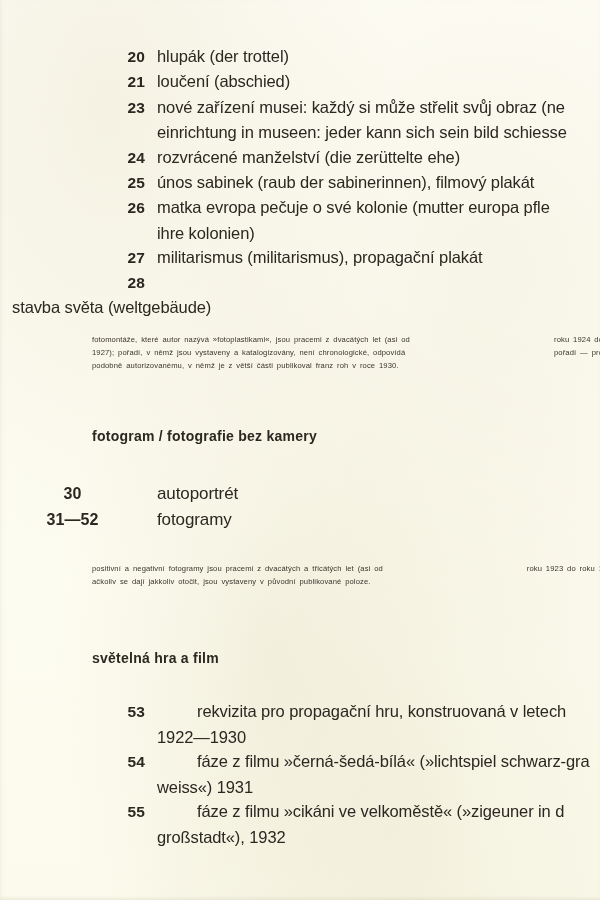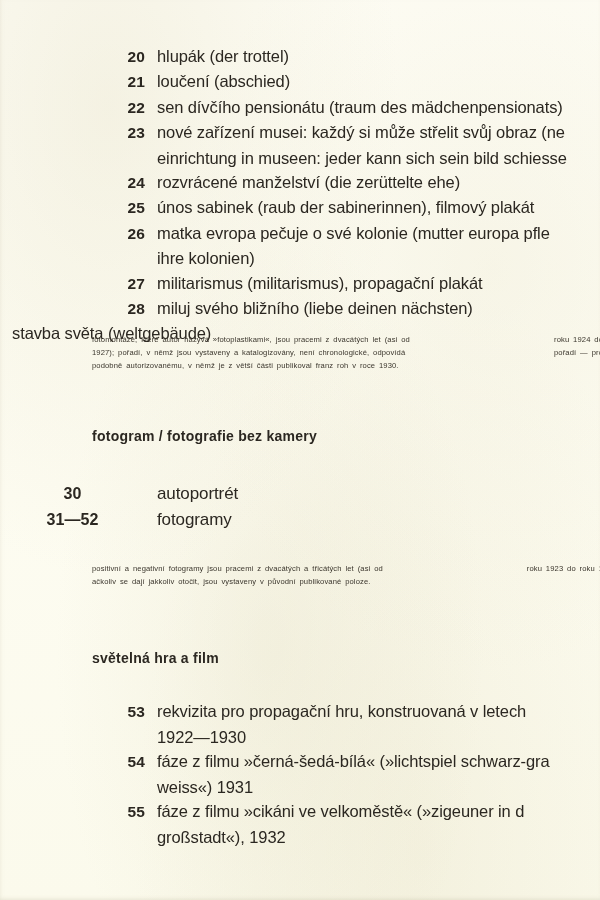--- a/index.html
+++ b/index.html
@@ -82,21 +82,21 @@
   #block-a .cat-row, #block-a .cat-cont { line-height: 24.4px; }
 
   
   #block-b { top: 481px; }
   #block-b .cat-row { line-height: 26px; }
   #block-b .cat-num { font-size: 16px; text-align: center; }
   #block-b .cat-text { font-size: 17px; }
 
   
   #block-c { top: 699px; }
-  #block-c .cat-row, #block-c .cat-cont { line-height: 24.6px; }
+  #block-c .cat-row, #block-c .cat-cont { line-height: 24.6px; gap: 40px; }
 
   
   .section-heading {
     position: absolute;
     left: 92px;
     font-size: 14px;
     font-weight: bold;
     letter-spacing: 0.25px;
     white-space: nowrap;
   }
@@ -138,24 +138,20 @@
     <div class="cat-row">
       <span class="cat-num">20</span>
       <span class="cat-text">hlupák (der trottel)</span>
     </div>
 
     <div class="cat-row">
       <span class="cat-num">21</span>
       <span class="cat-text">loučení (abschied)</span>
     </div>
 
-    <div class="cat-row">
-      <span class="cat-num">22</span>
-      <span class="cat-text">sen dívčího pensionátu (traum des mädchenpensionats)</span>
-    </div>
 
     <div class="cat-row">
       <span class="cat-num">23</span>
       <span class="cat-text">nové zařízení musei: každý si může střelit svůj obraz (ne</span>
     </div>
     <div class="cat-cont">einrichtung in museen: jeder kann sich sein bild schiesse</div>
 
     <div class="cat-row">
       <span class="cat-num">24</span>
       <span class="cat-text">rozvrácené manželství (die zerüttelte ehe)</span>
@@ -172,21 +168,20 @@
     </div>
     <div class="cat-cont">ihre kolonien)</div>
 
     <div class="cat-row">
       <span class="cat-num">27</span>
       <span class="cat-text">militarismus (militarismus), propagační plakát</span>
     </div>
 
     <div class="cat-row">
       <span class="cat-num">28</span>
-      <span class="cat-text">miluj svého bližního (liebe deinen nächsten)</span>
     </div>
 
     <div class="cat-row">
       <span class="cat-text">stavba světa (weltgebäude)</span>
     </div>
   </div>
 
   <div class="footnote" id="footnote-fotomontaze">
     <div class="fn-line fn-just">
       <span>fotomontáže, které autor nazývá »fotoplastikami«, jsou pracemi z dvacátých let (asi od</span>

